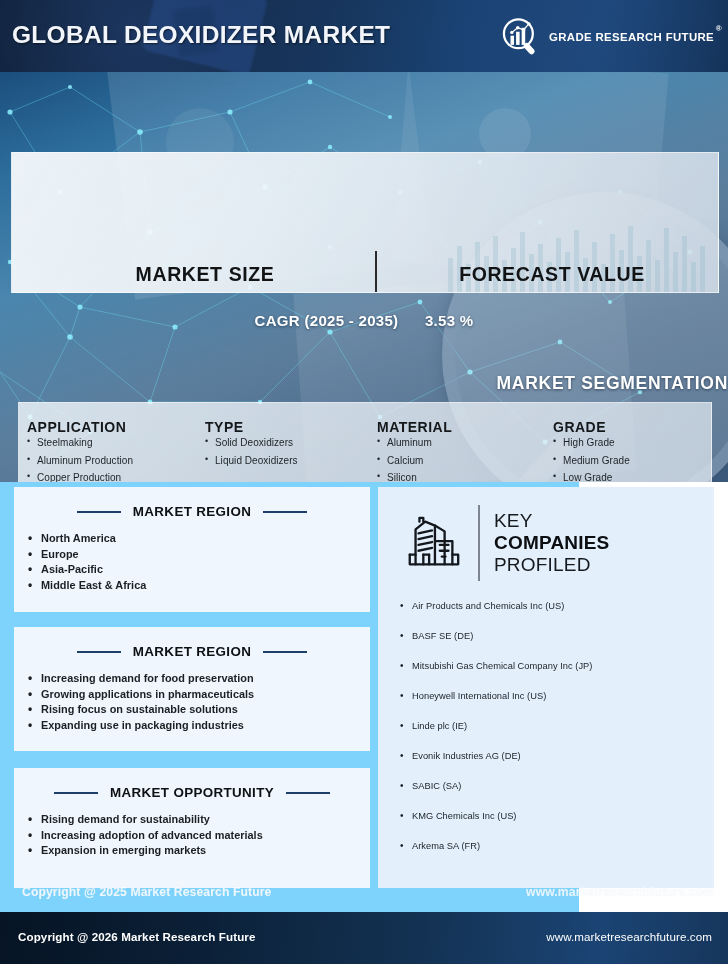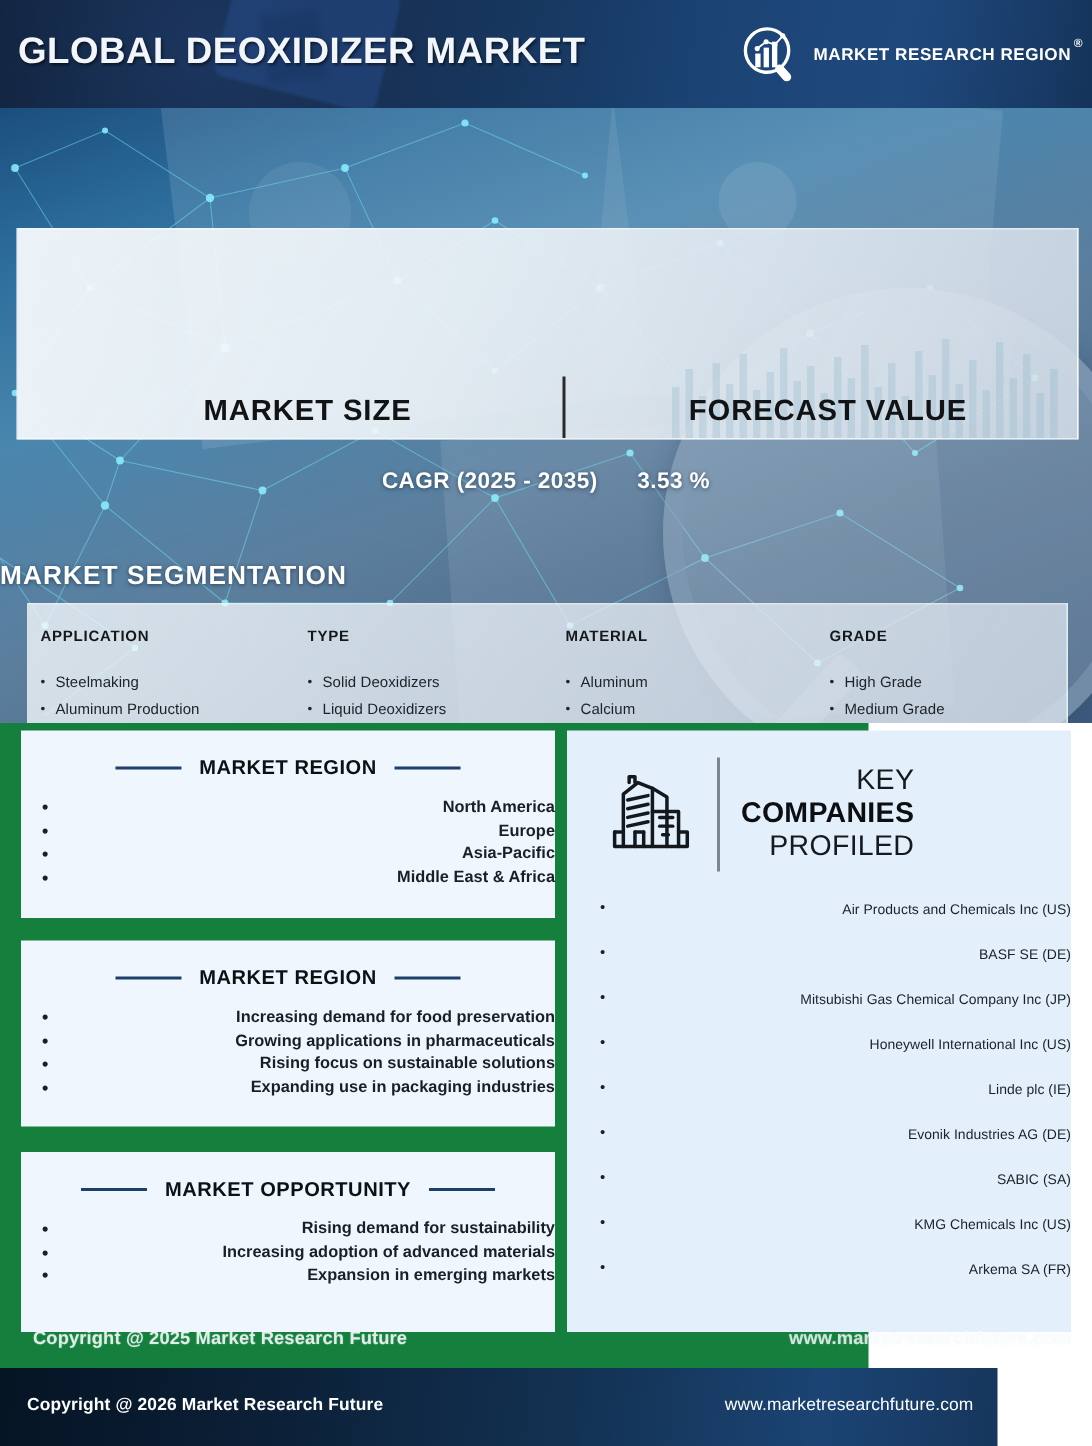--- a/index.html
+++ b/index.html
@@ -127,57 +127,57 @@
     color: #ffffff;
     font-size: 15px; font-weight: bold;
     letter-spacing: 0.3px;
     text-shadow: 0 1px 3px rgba(10,25,45,0.55);
   }
   .cagr-value { margin-left: 22px; }
 
   
   .seg-title {
     position: absolute; left: 0; top: 301px; width: 728px;
-    text-align: left;
+    text-align: right;
     color: #ffffff; font-size: 17.5px; font-weight: bold;
     letter-spacing: 0.7px;
     text-shadow: 0 1px 3px rgba(10,25,45,0.6);
   }
   .seg-panel {
     position: absolute; left: 18px; top: 330px;
     width: 692px; height: 146px;
     background: linear-gradient(110deg, rgba(244,249,252,0.80) 0%, rgba(238,244,249,0.74) 48%, rgba(228,236,243,0.70) 100%);
     border: 1px solid rgba(255,255,255,0.42);
   }
   .seg-cols {
     position: absolute; left: 0; top: 0; width: 692px; height: 146px;
     display: flex;
   }
   .seg-col { box-sizing: border-box; padding: 16px 6px 0 8px; }
   .seg-col.c1 { width: 178px; }
   .seg-col.c2 { width: 172px; }
   .seg-col.c3 { width: 176px; }
   .seg-col.c4 { width: 166px; }
   .seg-head {
-    font-size: 10px; font-weight: bold; color: #15181b;
-    letter-spacing: 0.5px; margin-bottom: 20px;
+    font-size: 14px; font-weight: bold; color: #15181b;
+    letter-spacing: 0.5px; margin-bottom: 2px;
   }
   .seg-list { list-style: none; margin: 0; padding: 0; }
   .seg-list li {
     font-size: 10px; color: #1d2226;
     margin-bottom: 6.6px; position: relative; padding-left: 10px;
     letter-spacing: 0.05px;
   }
   .seg-list li::before {
     content: "•"; position: absolute; left: 0; top: -1px;
     font-size: 9px; color: #20262b;
   }
 
   
-  .lower { position: absolute; left: 0; top: 482px; width: 579px; height: 430px; background: #15803d; text-align: right; }
+  .lower { position: absolute; left: 0; top: 482px; width: 579px; height: 430px; background: #7dd3fc; }
 
   .card {
     position: absolute;
     background: #eff6fd;
   }
   .card-left  { left: 14px;  width: 356px; }
   .card-right { left: 378px; width: 336px; background: #e3f0fc; }
 
   .card-region      { top: 5px;   height: 125px; }
   .card-trends      { top: 145px; height: 124px; }
@@ -235,21 +235,21 @@
     color: rgba(255,255,255,0.80);
     letter-spacing: 0.1px;
     text-shadow: 0 0 1px rgba(210,225,240,0.5);
   }
   .ghost-left  { left: 22px; }
   .ghost-right { right: 14px; color: rgba(255,255,255,0.72); }
 
   
   .footer {
     position: absolute; left: 0; top: 912px;
-    width: 665px; height: 52px;
+    width: 728px; height: 52px;
     background: linear-gradient(97deg, #061424 0%, #0b1f36 26%, #133253 58%, #1b4474 82%, #16365c 100%);
   }
   .footer-copy {
     position: absolute; left: 18px; top: 18px;
     color: #ffffff; font-size: 11.6px; font-weight: bold;
     letter-spacing: 0.1px;
   }
   .footer-url {
     position: absolute; right: 16px; top: 18px;
     color: #ffffff; font-size: 11.6px;
@@ -271,21 +271,21 @@
       <rect x="16" y="30" width="5.4" height="14" fill="#ffffff"></rect>
       <rect x="24.5" y="24" width="5.4" height="20" fill="#ffffff"></rect>
       <rect x="33" y="18" width="5.4" height="26" fill="#ffffff"></rect>
       <polyline points="18,25 27,18 36,21 44,12" fill="none" stroke="#ffffff" stroke-width="1.9"></polyline>
       <circle cx="18" cy="25" r="2.6" fill="#ffffff"></circle>
       <circle cx="27" cy="18" r="2.6" fill="#ffffff"></circle>
       <circle cx="36" cy="21" r="2.6" fill="#ffffff"></circle>
       <circle cx="44" cy="12" r="2.6" fill="#ffffff"></circle>
     </svg>
     <div class="logo-text">
-      <span>MARKET RESEARCH REGION</span>
+      <span>GRADE RESEARCH FUTURE</span>
       <span class="logo-reg">®</span>
     </div>
   </div>
 </div>
 
 <div class="hero">
 
   <svg class="hero-photo" viewBox="0 0 728 410" preserveAspectRatio="none">
     <defs>
       <linearGradient id="pg" x1="0" y1="0" x2="1" y2="1">

